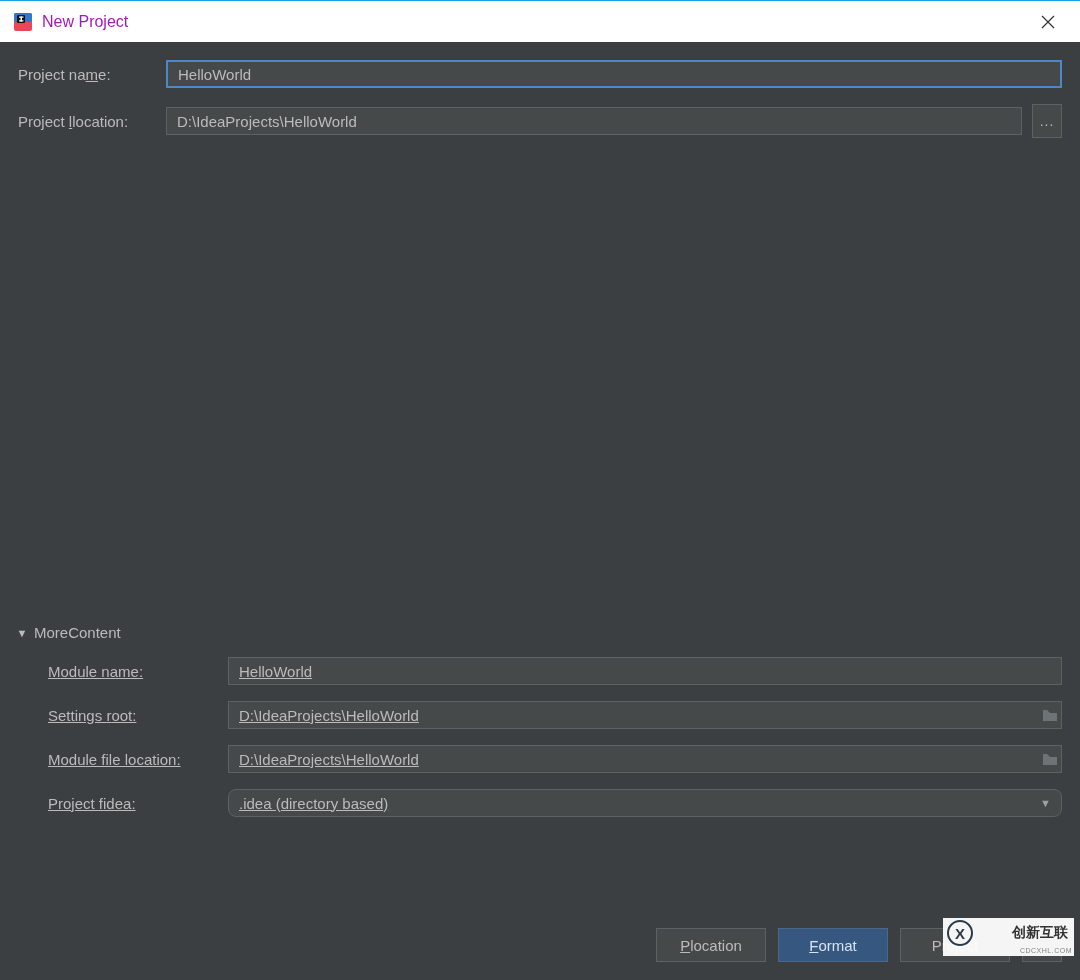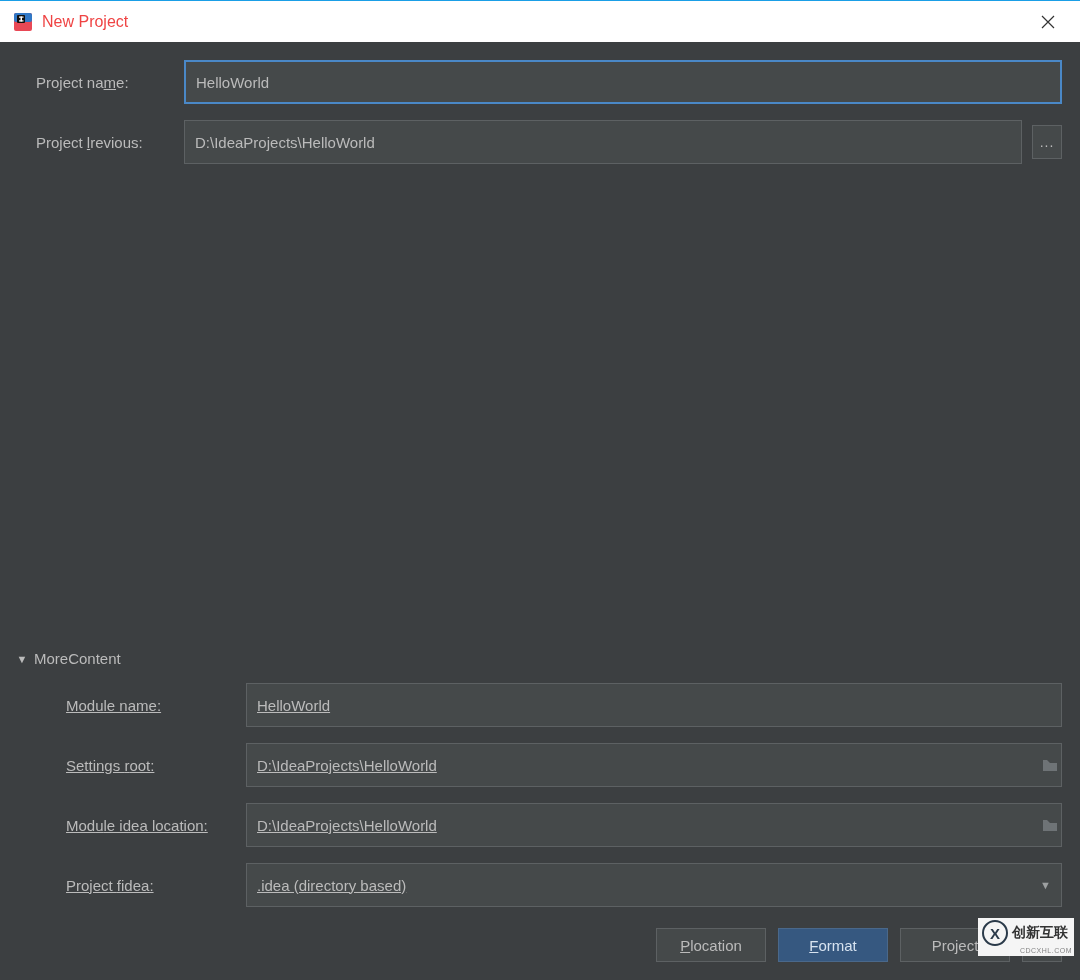--- a/index.html
+++ b/index.html
@@ -13,28 +13,28 @@
 .titlebar {
   background: #ffffff; height: 42px;
   display: flex; align-items: center;
   padding: 0 12px;
   border-top: 1px solid #1a9ee6;
 }
 .titlebar .app-icon {
   width: 22px; height: 22px; margin-right: 8px;
   display: inline-flex; align-items: center; justify-content: center;
 }
-.titlebar .title { color: #ef4444; font-size: 16px; flex: 1; }
+.titlebar .title { color: #a21caf; font-size: 16px; flex: 1; }
 .titlebar .close-btn { width: 40px; height: 40px; display:flex; align-items:center; justify-content:center; cursor:pointer; }
 .main { padding: 18px 18px 0 18px; }
 .form-row { display: flex; align-items: center; margin-bottom: 16px; }
-.form-label { width: 148px; color: #bbbbbb; font-size: 15px; margin-left: 18px; }
+.form-label { width: 148px; color: #bbbbbb; font-size: 15px; }
 .form-label .ul { text-decoration: underline; }
 .input {
-  flex: 1; height: 44px;
+  flex: 1; height: 28px;
   background: #45494a; border: 1px solid #5d6163;
   color: #bbbbbb; font-size: 15px; padding: 0 10px;
   display:flex; align-items:center;
 }
 .input.focused { border: 2px solid #4a88c7; }
 .btn-browse {
   width: 30px; height: 34px; margin-left: 10px;
   background: #45494a; border: 1px solid #5d6163;
   color: #bbbbbb; display:flex; align-items:center; justify-content:center;
   cursor:pointer; font-size:14px; letter-spacing:1px;
@@ -45,21 +45,21 @@
   font-size: 15px; color: #bbbbbb; margin-bottom: 16px;
   margin-left: -4px;
 }
 .section-header .chev { width: 16px; display:inline-block; text-align:center; font-size:11px; color:#bbb; margin-right:4px; }
 .section-body { padding-left: 30px; text-decoration: underline; }
 .section-body .form-label { width: 180px; }
 .input-icon {
   width: 22px; display:flex; align-items:center; justify-content:center;
   color:#6e7376;
 }
-.dropdown { position: relative; }
+.dropdown { position: relative; border-radius: 8px; }
 .dropdown .chev-down { position:absolute; right:10px; color:#9da0a1; font-size:11px; }
 .buttons {
   position: absolute; right: 18px; bottom: 18px;
   display: flex; gap: 12px;
 }
 .btn {
   min-width: 110px; height: 34px;
   background: #45494a; border: 1px solid #5d6163;
   color: #bbbbbb; font-size: 15px;
   display:flex; align-items:center; justify-content:center;
@@ -72,21 +72,21 @@
 .watermark {
   position:absolute; right:6px; bottom:24px;
   display:flex; align-items:center; gap:4px;
   opacity:0.95;
 }
 .watermark .wm-icon {
   width:26px; height:26px; border:2px solid #2a3a4a; border-radius:50%;
   display:flex; align-items:center; justify-content:center;
   color:#2a3a4a; font-weight:bold; font-size:15px; background:#fff;
 }
-.watermark .wm-text { color:#333; font-size:14px; font-weight:600; }
+.watermark .wm-text { color:#333; font-size:14px; font-weight:600;margin-left:35px; }
 .watermark .wm-sub { color:#888; font-size:7px; position:absolute; bottom:2px; right:2px; letter-spacing:0.5px;}
 .wm-badge { background:#fff; padding:2px 6px 10px 4px; position:relative; display:flex; align-items:center; gap:4px;}
 </style>
 </head>
 <body>
 
 <div class="titlebar">
   <span class="app-icon">
     <svg width="22" height="22" viewBox="0 0 22 22">
       <rect x="2" y="2" width="18" height="18" rx="2" fill="#e84855"></rect>
@@ -109,21 +109,21 @@
   <div class="form-row">
     <div class="form-label">
       <span>Project na</span><span class="ul">m</span><span>e:</span>
     </div>
     <div class="input focused">
       <span>HelloWorld</span>
     </div>
   </div>
   <div class="form-row">
     <div class="form-label">
-      <span>Project </span><span class="ul">l</span><span>revious:</span>
+      <span>Project </span><span class="ul">l</span><span>location:</span>
     </div>
     <div class="input">
       <span>D:\IdeaProjects\HelloWorld</span>
     </div>
     <div class="btn-browse">...</div>
   </div>
 
   <div class="spacer"></div>
 
   <div class="section-header">
@@ -150,21 +150,21 @@
         <span style="flex:1">D:\IdeaProjects\HelloWorld</span>
         <span class="input-icon">
           <svg width="16" height="14" viewBox="0 0 16 14">
               <path d="M1 3 h5 l2 2 h7 v8 h-14 z M1 3 v-1 h4 l1 1" fill="#6e7376"></path>
             </svg>
         </span>
       </div>
     </div>
     <div class="form-row">
       <div class="form-label">
-        <span>Mod</span><span class="ul">u</span><span>le idea location:</span>
+        <span>Mod</span><span class="ul">u</span><span>le file location:</span>
       </div>
       <div class="input" style="padding-right:0;">
         <span style="flex:1">D:\IdeaProjects\HelloWorld</span>
         <span class="input-icon">
           <svg width="16" height="14" viewBox="0 0 16 14">
               <path d="M1 3 h5 l2 2 h7 v8 h-14 z M1 3 v-1 h4 l1 1" fill="#6e7376"></path>
             </svg>
         </span>
       </div>
     </div>

